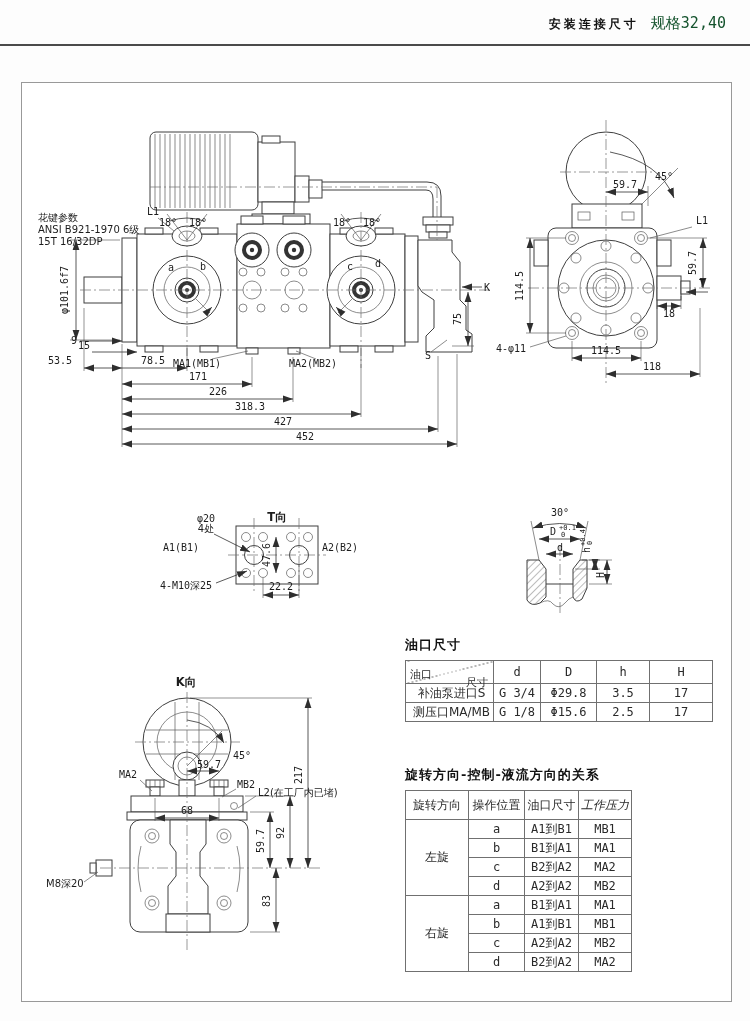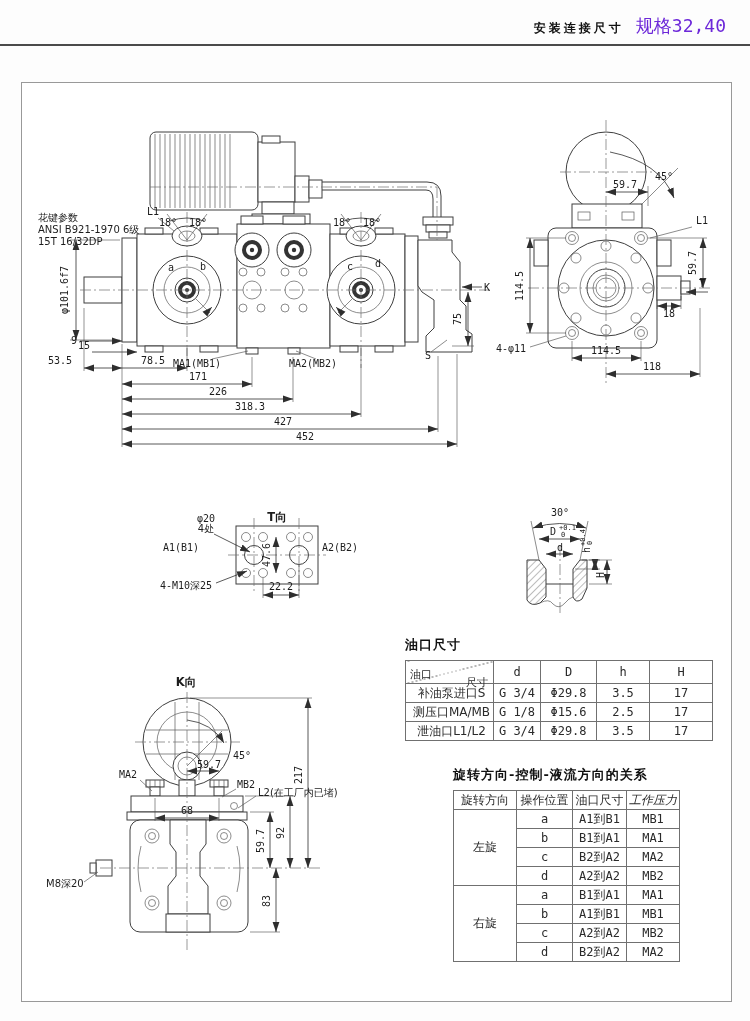--- a/index.html
+++ b/index.html
@@ -1,21 +1,21 @@
 <!DOCTYPE html>
 <html><head>
 <meta charset="utf-8">
 <style>
   html,body{margin:0;padding:0;background:#ffffff;}
   .page{position:relative;width:750px;height:1021px;background:#fdfdfd;overflow:hidden;
         font-family:"DejaVu Sans","Liberation Sans",sans-serif;color:#1f1f1f;}
   
   .hdr{position:absolute;top:14px;right:24px;display:flex;align-items:baseline;gap:12px;}
   .hdr-title{font-size:12px;font-weight:bold;letter-spacing:3px;color:#111;}
-  .hdr-spec{font-size:18px;color:#6d28d9;font-family:"DejaVu Sans Mono","Liberation Mono",monospace;text-align:right;}
+  .hdr-spec{font-size:15px;color:#14532d;font-family:"DejaVu Sans Mono","Liberation Mono",monospace;text-align:right;}
   .hdr-rule{position:absolute;top:44px;left:0;width:750px;border-top:2px solid #4a4a4a;}
   .frame{position:absolute;left:21px;top:82px;width:709px;height:918px;border:1.5px solid #999;background:#fff;}
   
   svg.draw{position:absolute;left:0;top:0;}
   .ln{stroke:#3f3f3f;fill:none;stroke-width:1;}
   .lnf{stroke:#3f3f3f;fill:#fff;stroke-width:1;}
   .thin{stroke:#5a5a5a;fill:none;stroke-width:0.7;}
   .cl{stroke:#6f6f6f;fill:none;stroke-width:0.7;stroke-dasharray:11 3 2 3;}
   .dim{stroke:#2e2e2e;fill:none;stroke-width:0.8;}
   .wit{stroke:#4a4a4a;fill:none;stroke-width:0.6;}
@@ -450,36 +450,29 @@
         <td class="mono">3.5</td>
         <td class="mono">17</td>
       </tr>
       <tr style="height:19px;margin-top:19px;">
         <td class="lft">测压口MA/MB</td>
         <td class="mono">G 1/8</td>
         <td class="mono">Φ15.6</td>
         <td class="mono">2.5</td>
         <td class="mono">17</td>
       </tr>
-      <tr style="height:19px;">
-        <td class="lft">泄油口L1/L2</td>
-        <td class="mono">G 3/4</td>
-        <td class="mono">Φ29.8</td>
-        <td class="mono">3.5</td>
-        <td class="mono">17</td>
-      </tr>
     </tbody>
       </table>
   </div>
 
-  <div class="tbl-wrap" style="left:405px;top:766px;margin-left:48px;">
+  <div class="tbl-wrap" style="left:405px;top:766px;">
     <div class="tbl-title">旋转方向-控制-液流方向的关系</div>
     <table class="t">
       <tbody>
-          <tr style="height:19px;">
+          <tr style="height:29px;">
         <td style="width:62px;">旋转方向</td>
         <td style="width:55px;">操作位置</td>
         <td style="width:53px;">油口尺寸</td>
         <td style="width:52px;font-style:italic;">工作压力</td>
       </tr>
       <tr style="height:19px;">
         <td rowspan="4">左旋</td>
         <td class="mono">a</td>
         <td class="mono">A1到B1</td>
         <td class="mono">MB1</td>

